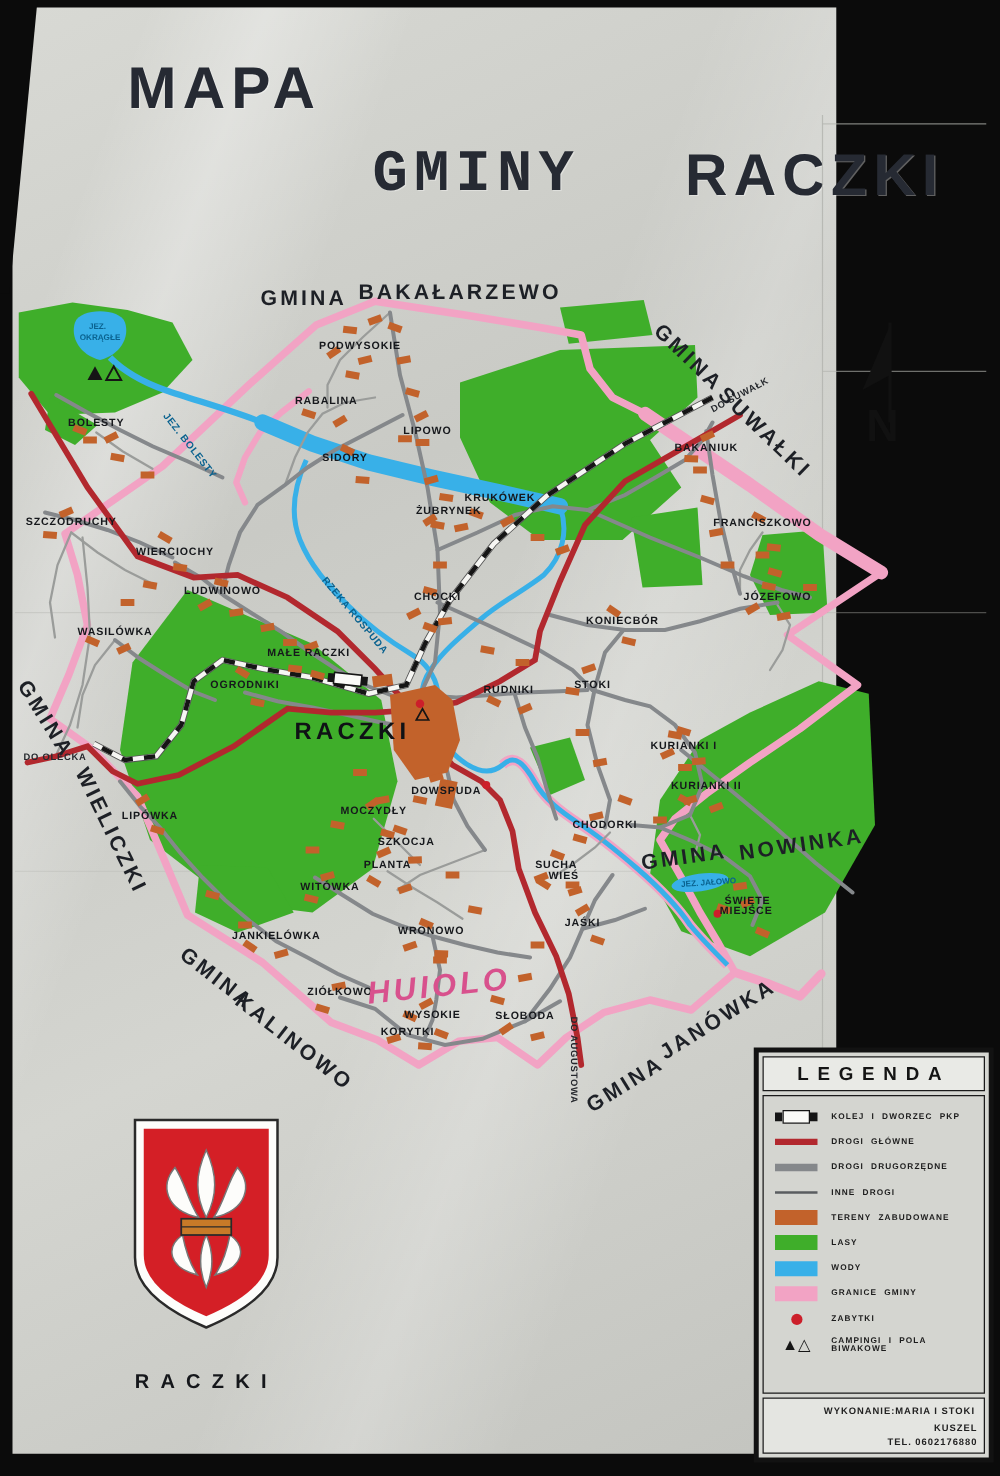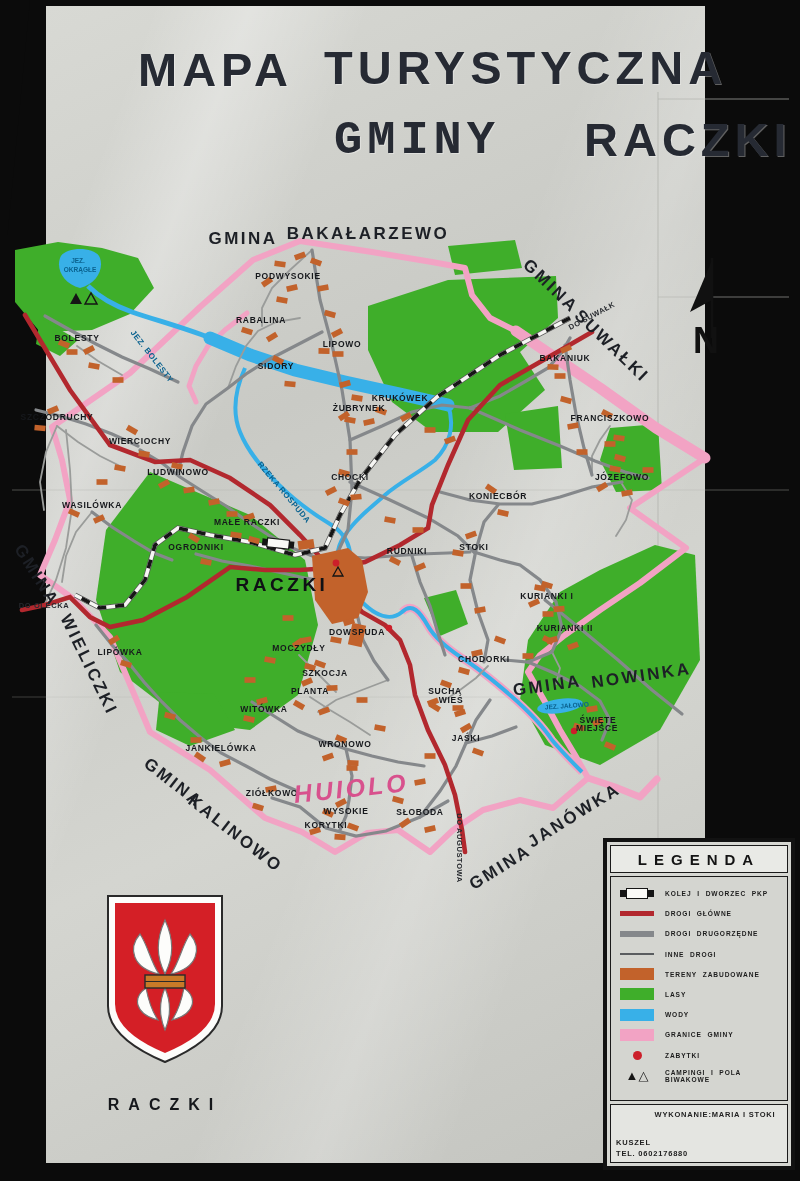--- a/index.html
+++ b/index.html
@@ -1,19 +1,19 @@
 <!DOCTYPE html>
 <html><head>
 <meta charset="utf-8">
 <style>
   html,body{margin:0;padding:0;}
   body{width:800px;height:1181px;background:#0b0b0b;position:relative;overflow:hidden;
        font-family:"Liberation Sans",sans-serif;}
   .board{position:absolute;left:10px;top:6px;width:659px;height:1157px;
-         background:linear-gradient(155deg,#d8d9d4 0%,#c9cac5 35%,#d4d5d0 62%,#c3c4bf 100%);margin-left:36px;}
+         background:linear-gradient(155deg,#d8d9d4 0%,#c9cac5 35%,#d4d5d0 62%,#c3c4bf 100%);}
   .board::before{content:"";position:absolute;inset:0;pointer-events:none;
          background:linear-gradient(110deg,rgba(255,255,255,0) 10%,rgba(255,255,255,.32) 19%,
          rgba(255,255,255,0) 30%,rgba(255,255,255,0) 52%,rgba(255,255,255,.22) 64%,
          rgba(255,255,255,0) 76%);}
   .wedge{position:absolute;left:0;top:0;width:30px;height:235px;background:#0b0b0b;
          clip-path:polygon(0 0,100% 0,25% 100%,0 100%);}
   .title-word{position:absolute;font-weight:bold;color:#262a33;font-size:47px;letter-spacing:5px;
          text-shadow:1px 1px 0 rgba(255,255,255,.35);}
   #t-l1a{left:92px;top:36px;} #t-l1b{left:278px;top:34px;}
   #t-l2a{left:52px;top:108px;} #t-l2b{left:288px;top:108px;font-family:Liberation Mono, monospace;} #t-l2c{left:538px;top:106px;}
@@ -34,33 +34,32 @@
   .legend-inner{background:#d6d7d2;height:100%;display:flex;flex-direction:column;}
   .legend-title{border:1.5px solid #1a1a1a;margin:3px;padding:5px 0 4px;text-align:center;
           background:#e9eae6;font-size:15px;font-weight:bold;letter-spacing:7px;color:#141414;}
   .legend-items{border:1.5px solid #1a1a1a;margin:0 3px;flex:1;background:#d4d5d0;
           padding:10px 7px 4px;}
   .legend-row{display:flex;align-items:center;gap:9px;margin-bottom:7.2px;}
   .sym{width:38px;flex:none;display:flex;align-items:center;justify-content:center;height:13px;}
   .legend-label{font-size:6.6px;font-weight:bold;color:#1c1c1c;letter-spacing:.9px;word-spacing:3px;}
   .legend-credit{border:1.5px solid #1a1a1a;margin:3px;background:#e4e5e1;padding:4px 5px;
           font-size:7.5px;font-weight:bold;color:#222;letter-spacing:.8px;}
-  .credit-r1{display:flex;justify-content:center;padding:1px 2px;margin-left:32px;}
-  .credit-r2{text-align:left;margin-top:18px;}
-  .credit-r3{text-align:left;margin-top:2px;}
+  .credit-r1{display:flex;justify-content:flex-end;padding:1px 2px;margin-left:32px;}
+  .credit-r2{text-align:right;margin-top:4px;}
+  .credit-r3{text-align:right;margin-top:2px;}
   
   .crest{position:absolute;left:80px;top:890px;width:170px;text-align:center;}
   .crest-caption{margin-top:10px;font-size:16px;font-weight:bold;letter-spacing:9px;color:#15171b;}
 </style>
 </head>
 <body>
 
 <div class="board">
   <span class="title-word" id="t-l1a">MAPA</span>
-  <span class="title-word" id="t-l1b">TURYSTYCZNA</span>
   <span class="title-word" id="t-l2b">GMINY</span>
   <span class="title-word" id="t-l2c">RACZKI</span>
 </div>
 
 <svg id="map-svg" viewBox="0 0 800 1181">
 
   <g>
     <line class="seam" x1="658" y1="92" x2="658" y2="1160" opacity=".8"></line>
     <line class="seam" x1="658" y1="99" x2="789" y2="99" opacity=".7"></line>
     <line class="seam" x1="658" y1="297" x2="789" y2="297" opacity=".6"></line>

